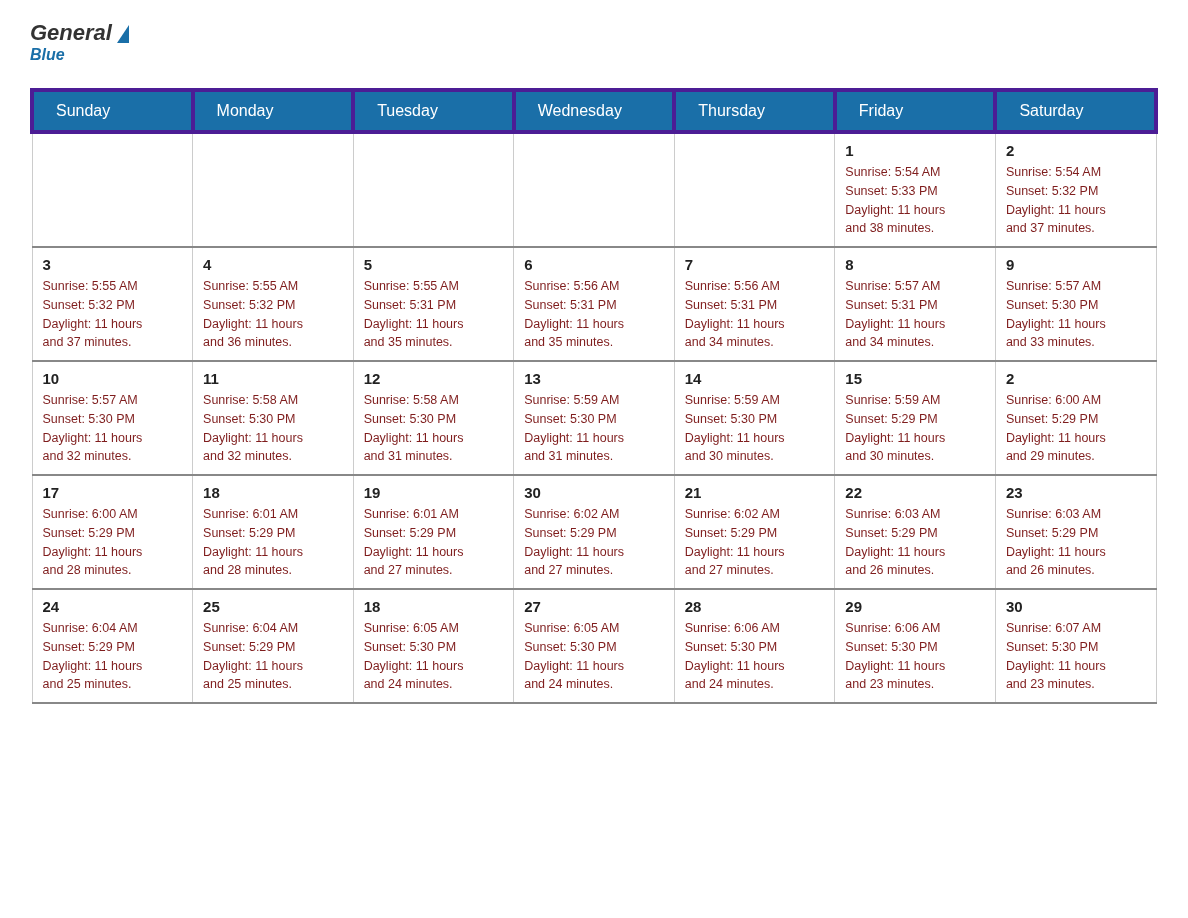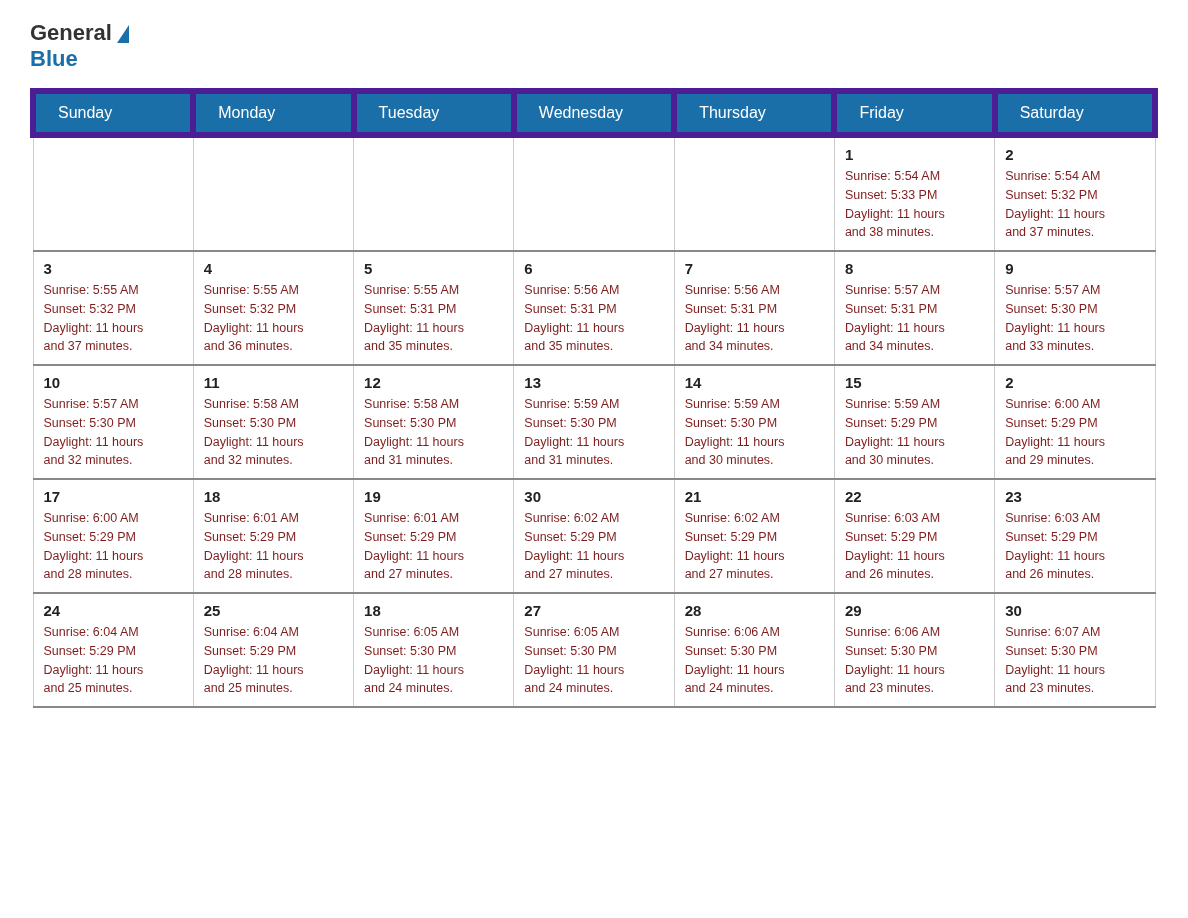--- a/index.html
+++ b/index.html
@@ -7,21 +7,22 @@
       background: #fff;
       font-family: Arial, sans-serif;
       width: 1188px;
       min-height: 918px;
       padding: 20px 30px;
     }
     .header-area {
       display: flex;
       justify-content: space-between;
       align-items: center;
-      margin-bottom: 16px;
+      margin-bottom: 24px;
+      font-style: italic;
     }
     .logo {
       display: flex;
       flex-direction: column;
       align-items: flex-start;
     }
     .logo-top {
       display: flex;
       align-items: center;
       gap: 2px;
@@ -33,21 +34,21 @@
     }
     .logo-triangle {
       width: 0;
       height: 0;
       border-left: 12px solid transparent;
       border-bottom: 18px solid #1a6fa8;
       margin-left: 3px;
       margin-top: 2px;
     }
     .logo-blue {
-      font-size: 22px;
+      font-size: 16px;
       font-weight: bold;
       color: #1a6fa8;
       margin-left: 0px;
     }
     .title-area {
       text-align: right;
     }
     .month-title {
       font-size: 52px;
       font-weight: bold;
@@ -64,21 +65,21 @@
       border-collapse: collapse;
       border: 1px solid #aaa;
     }
     .calendar-table th {
       background-color: #1a6fa8;
       color: #fff;
       font-size: 16px;
       font-weight: normal;
       padding: 10px 22px;
       text-align: left;
-      border: 6px solid #4c1d95;
+      border: 4px solid #4c1d95;
     }
     .calendar-table td {
       width: 14.28%;
       vertical-align: top;
       padding: 8px 10px;
       border: 1px solid #ccc;
       font-size: 13px;
       color: #333;
       height: 110px;
       border-bottom: 2px solid #888;

